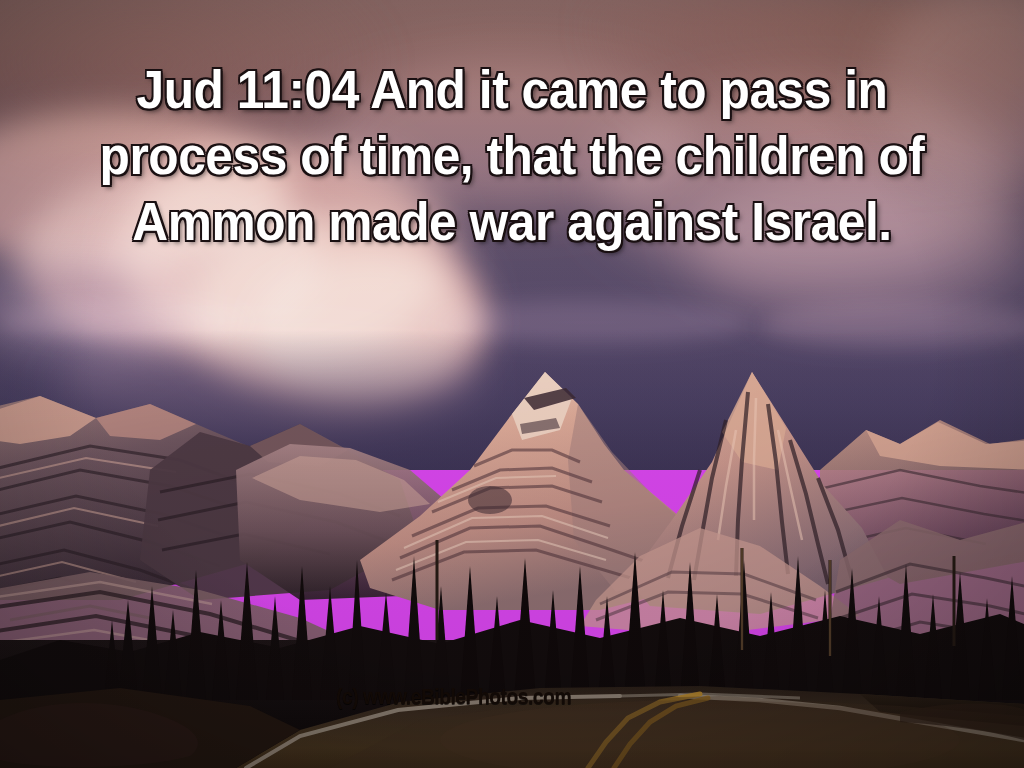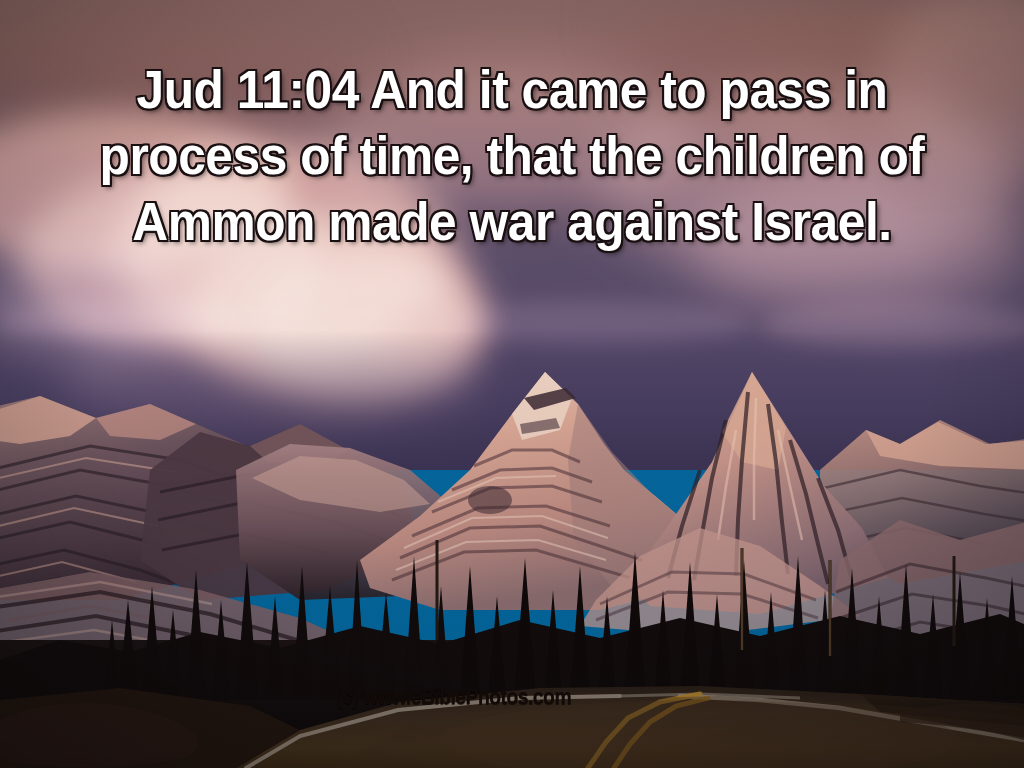--- a/index.html
+++ b/index.html
@@ -10,21 +10,21 @@
   }
   body {
     font-family: "Liberation Sans", sans-serif;
   }
 
   .stage {
     position: relative;
     width: 1024px;
     height: 768px;
     overflow: hidden;
-    background: #0369a1;
+    background: #d946ef;
   }
 
   
   .sky {
     position: absolute;
     left: 0; top: 0;
     width: 1024px;
     height: 470px;
     background:
       linear-gradient(180deg,

